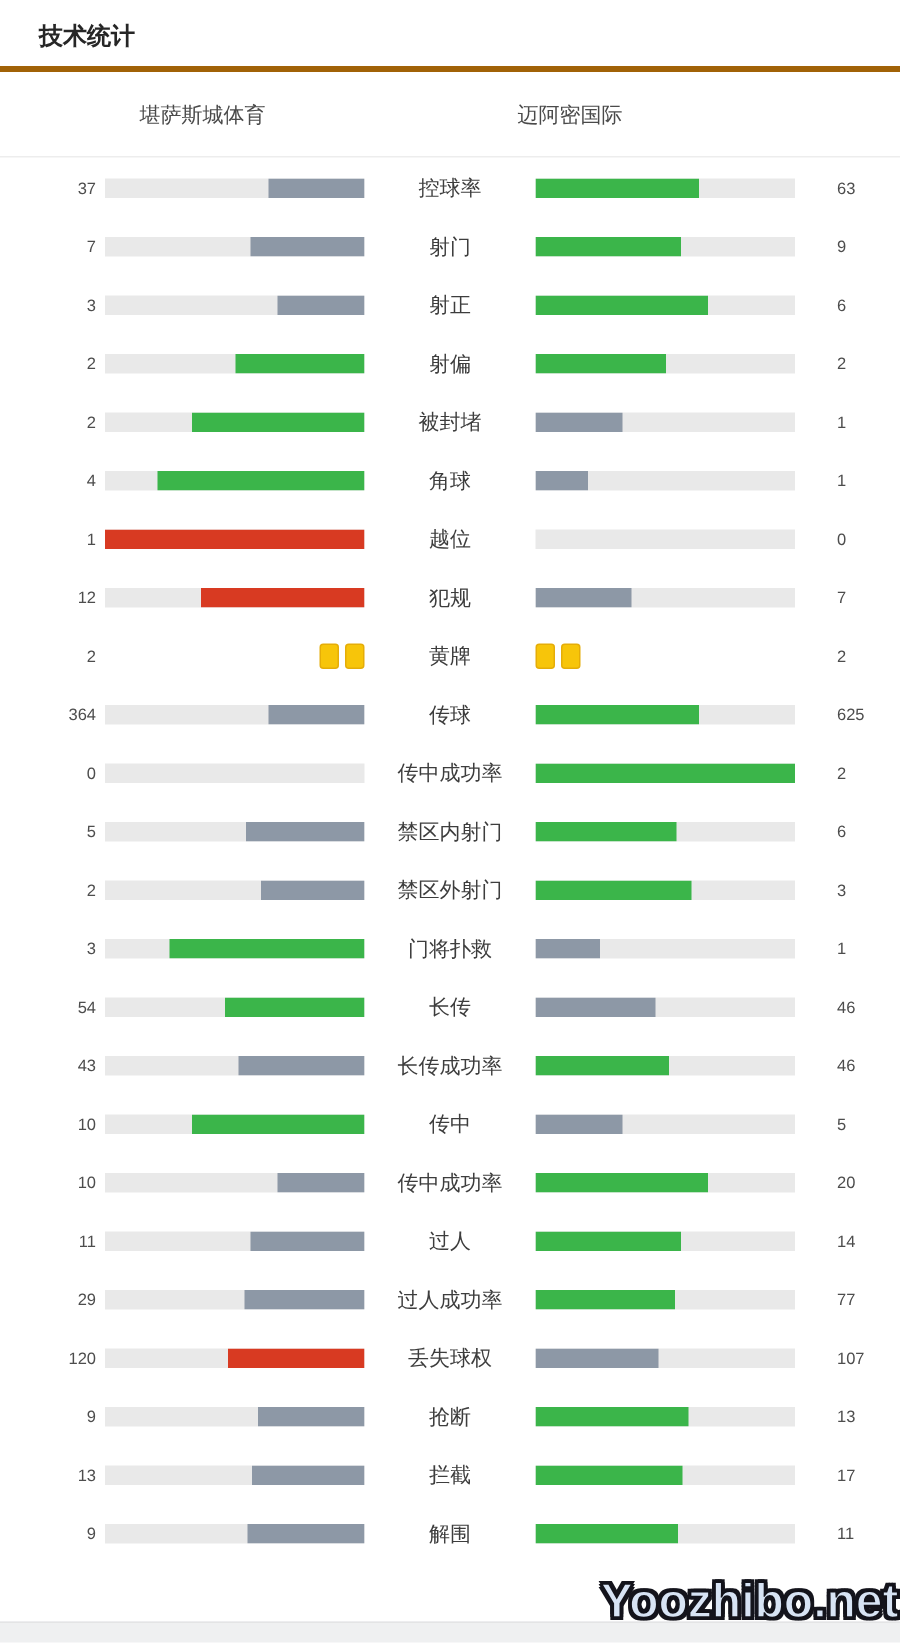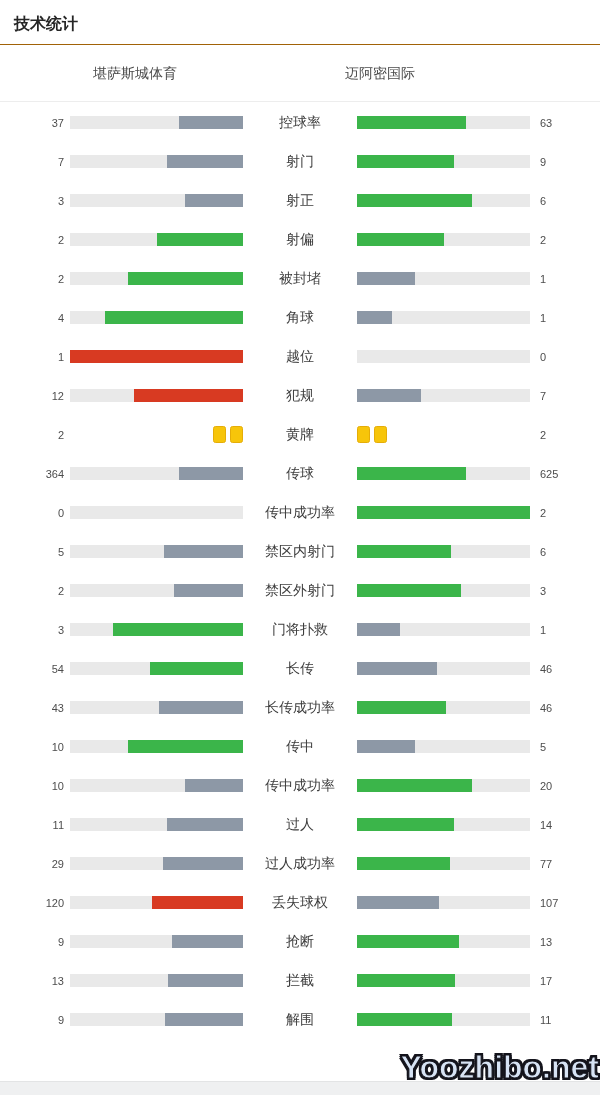--- a/index.html
+++ b/index.html
@@ -3,33 +3,33 @@
 <meta charset="utf-8">
 <style>
   html,body{margin:0;padding:0;}
   body{
     width:600px;height:1095px;position:relative;overflow:hidden;
     background:#ffffff;
     font-family:"Liberation Sans","DejaVu Sans",sans-serif;
   }
   .panel{position:absolute;inset:0;background:#fff;}
   
-  .title-bar{height:44px;border-bottom:1px solid #a16207;}
+  .title-bar{height:44px;border-bottom:4px solid #a16207;padding-left:12px;}
   .title{display:inline-block;padding:14px 0 0 14px;font-size:16px;font-weight:bold;color:#262626;}
   
   .team-header{position:relative;height:56px;border-bottom:1px solid #ededed;}
   .team-name{position:absolute;top:0;line-height:56px;font-size:14px;color:#4a4a4a;}
   .team-home{left:36px;width:198px;text-align:center;}
   .team-away{left:345px;}
   
   .rows{padding-top:1px;}
   .row{display:flex;align-items:center;height:39px;padding-left:8px;}
   .val{font-size:11px;color:#4d4d4d;}
   .lv{width:56px;text-align:right;flex:none;}
-  .rv{margin-left:10px;text-align:left;flex:1;}
+  .rv{margin-left:28px;text-align:left;flex:1;}
   .bar-cell{width:173px;flex:none;}
   .bar-cell.left{margin-left:6px;}
   .stat-label{width:114px;flex:none;text-align:center;font-size:14px;color:#3d3d3d;}
   .track{position:relative;height:13px;background:#e9e9e9;overflow:hidden;}
   .fill{position:absolute;top:0;height:100%;}
   .fill.from-right{right:0;}
   .fill.from-left{left:0;}
   
   .cards-cell{display:flex;align-items:center;height:100%;}
   .cards-cell.left{justify-content:flex-end;}

